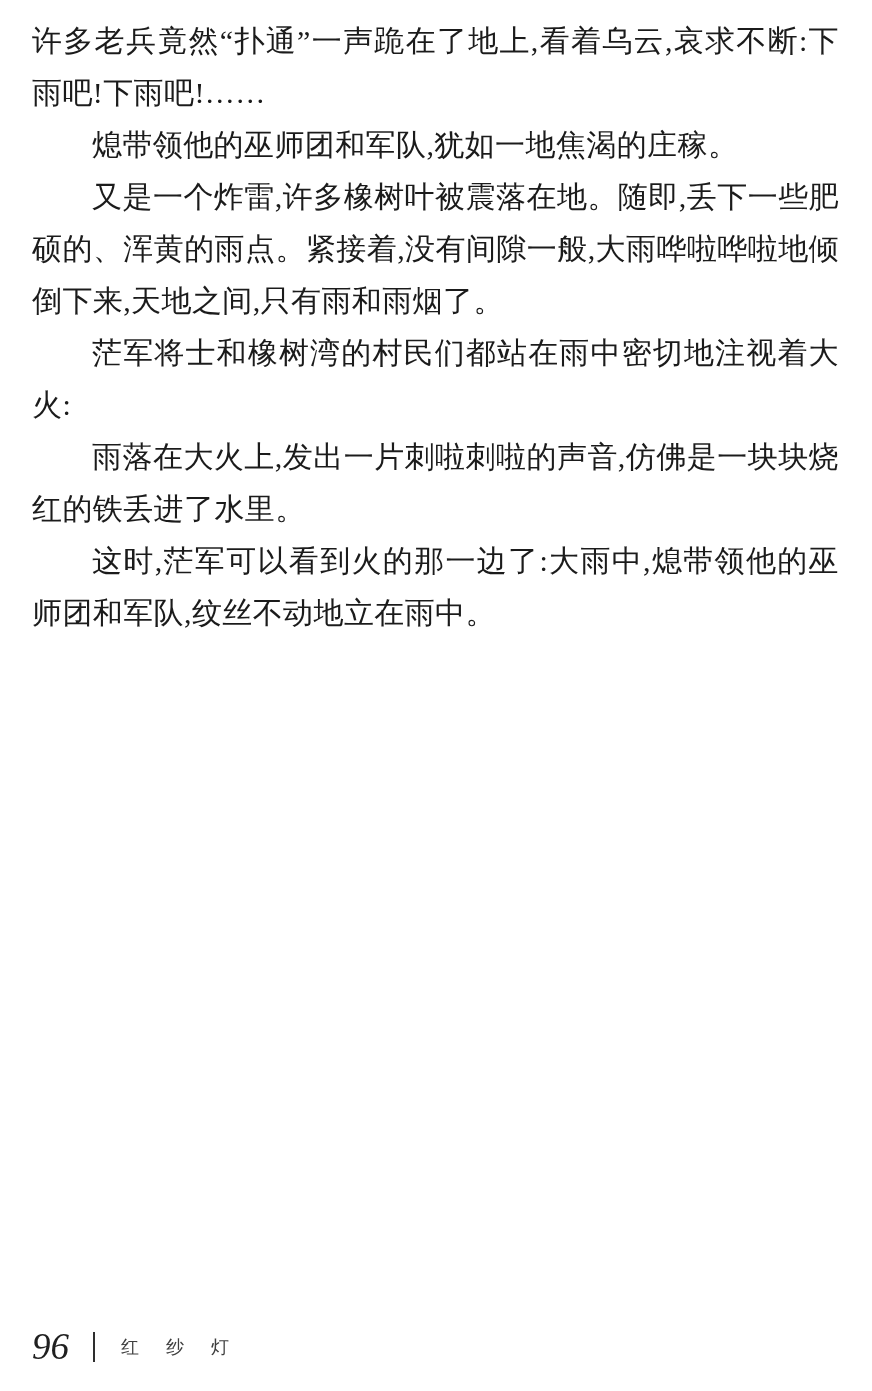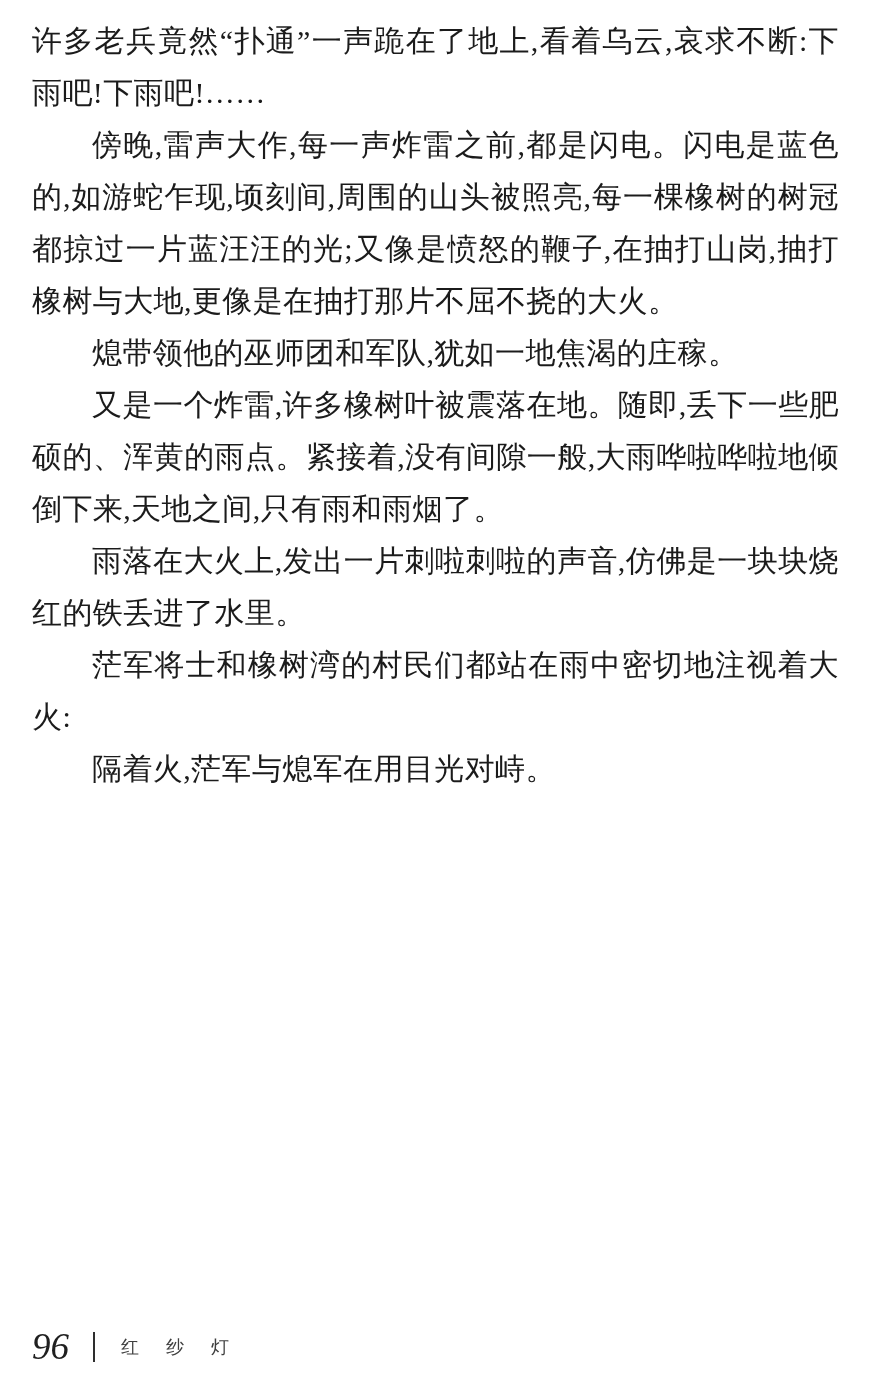--- a/index.html
+++ b/index.html
@@ -66,26 +66,25 @@
     white-space: nowrap;
   }
 </style>
 </head>
 <body>
 
 <div class="page">
 
   <div class="body-text">
     <p class="flush">许多老兵竟然“扑通”一声跪在了地上,看着乌云,哀求不断:下雨吧!下雨吧!……</p>
-    <p>傍晚,雷声大作,每一声炸雷之前,都是闪电。闪电是蓝色的,如游蛇乍现,顷刻间,周围的山头被照亮,每一棵橡树的树冠都掠过一片蓝汪汪的光;又像是愤怒的鞭子,在抽打山岗,抽打橡树与大地,更像是在抽打那片不屈不挠的大火。</p>
     <p>熄带领他的巫师团和军队,犹如一地焦渴的庄稼。</p>
     <p>又是一个炸雷,许多橡树叶被震落在地。随即,丢下一些肥硕的、浑黄的雨点。紧接着,没有间隙一般,大雨哗啦哗啦地倾倒下来,天地之间,只有雨和雨烟了。</p>
+    <p>茫军将士和橡树湾的村民们都站在雨中密切地注视着大火:</p>
     <p>雨落在大火上,发出一片刺啦刺啦的声音,仿佛是一块块烧红的铁丢进了水里。</p>
-    <p>茫军将士和橡树湾的村民们都站在雨中密切地注视着大火:</p>
-    <p>隔着火,茫军与熄军在用目光对峙。</p>
+    <p>这时,茫军可以看到火的那一边了:大雨中,熄带领他的巫师团和军队,纹丝不动地立在雨中。</p>
   </div>
 
   <div class="footer">
     <span class="page-number">96</span>
     <span class="footer-divider"></span>
     <span class="book-title">红纱灯</span>
   </div>
 
 </div>
 

